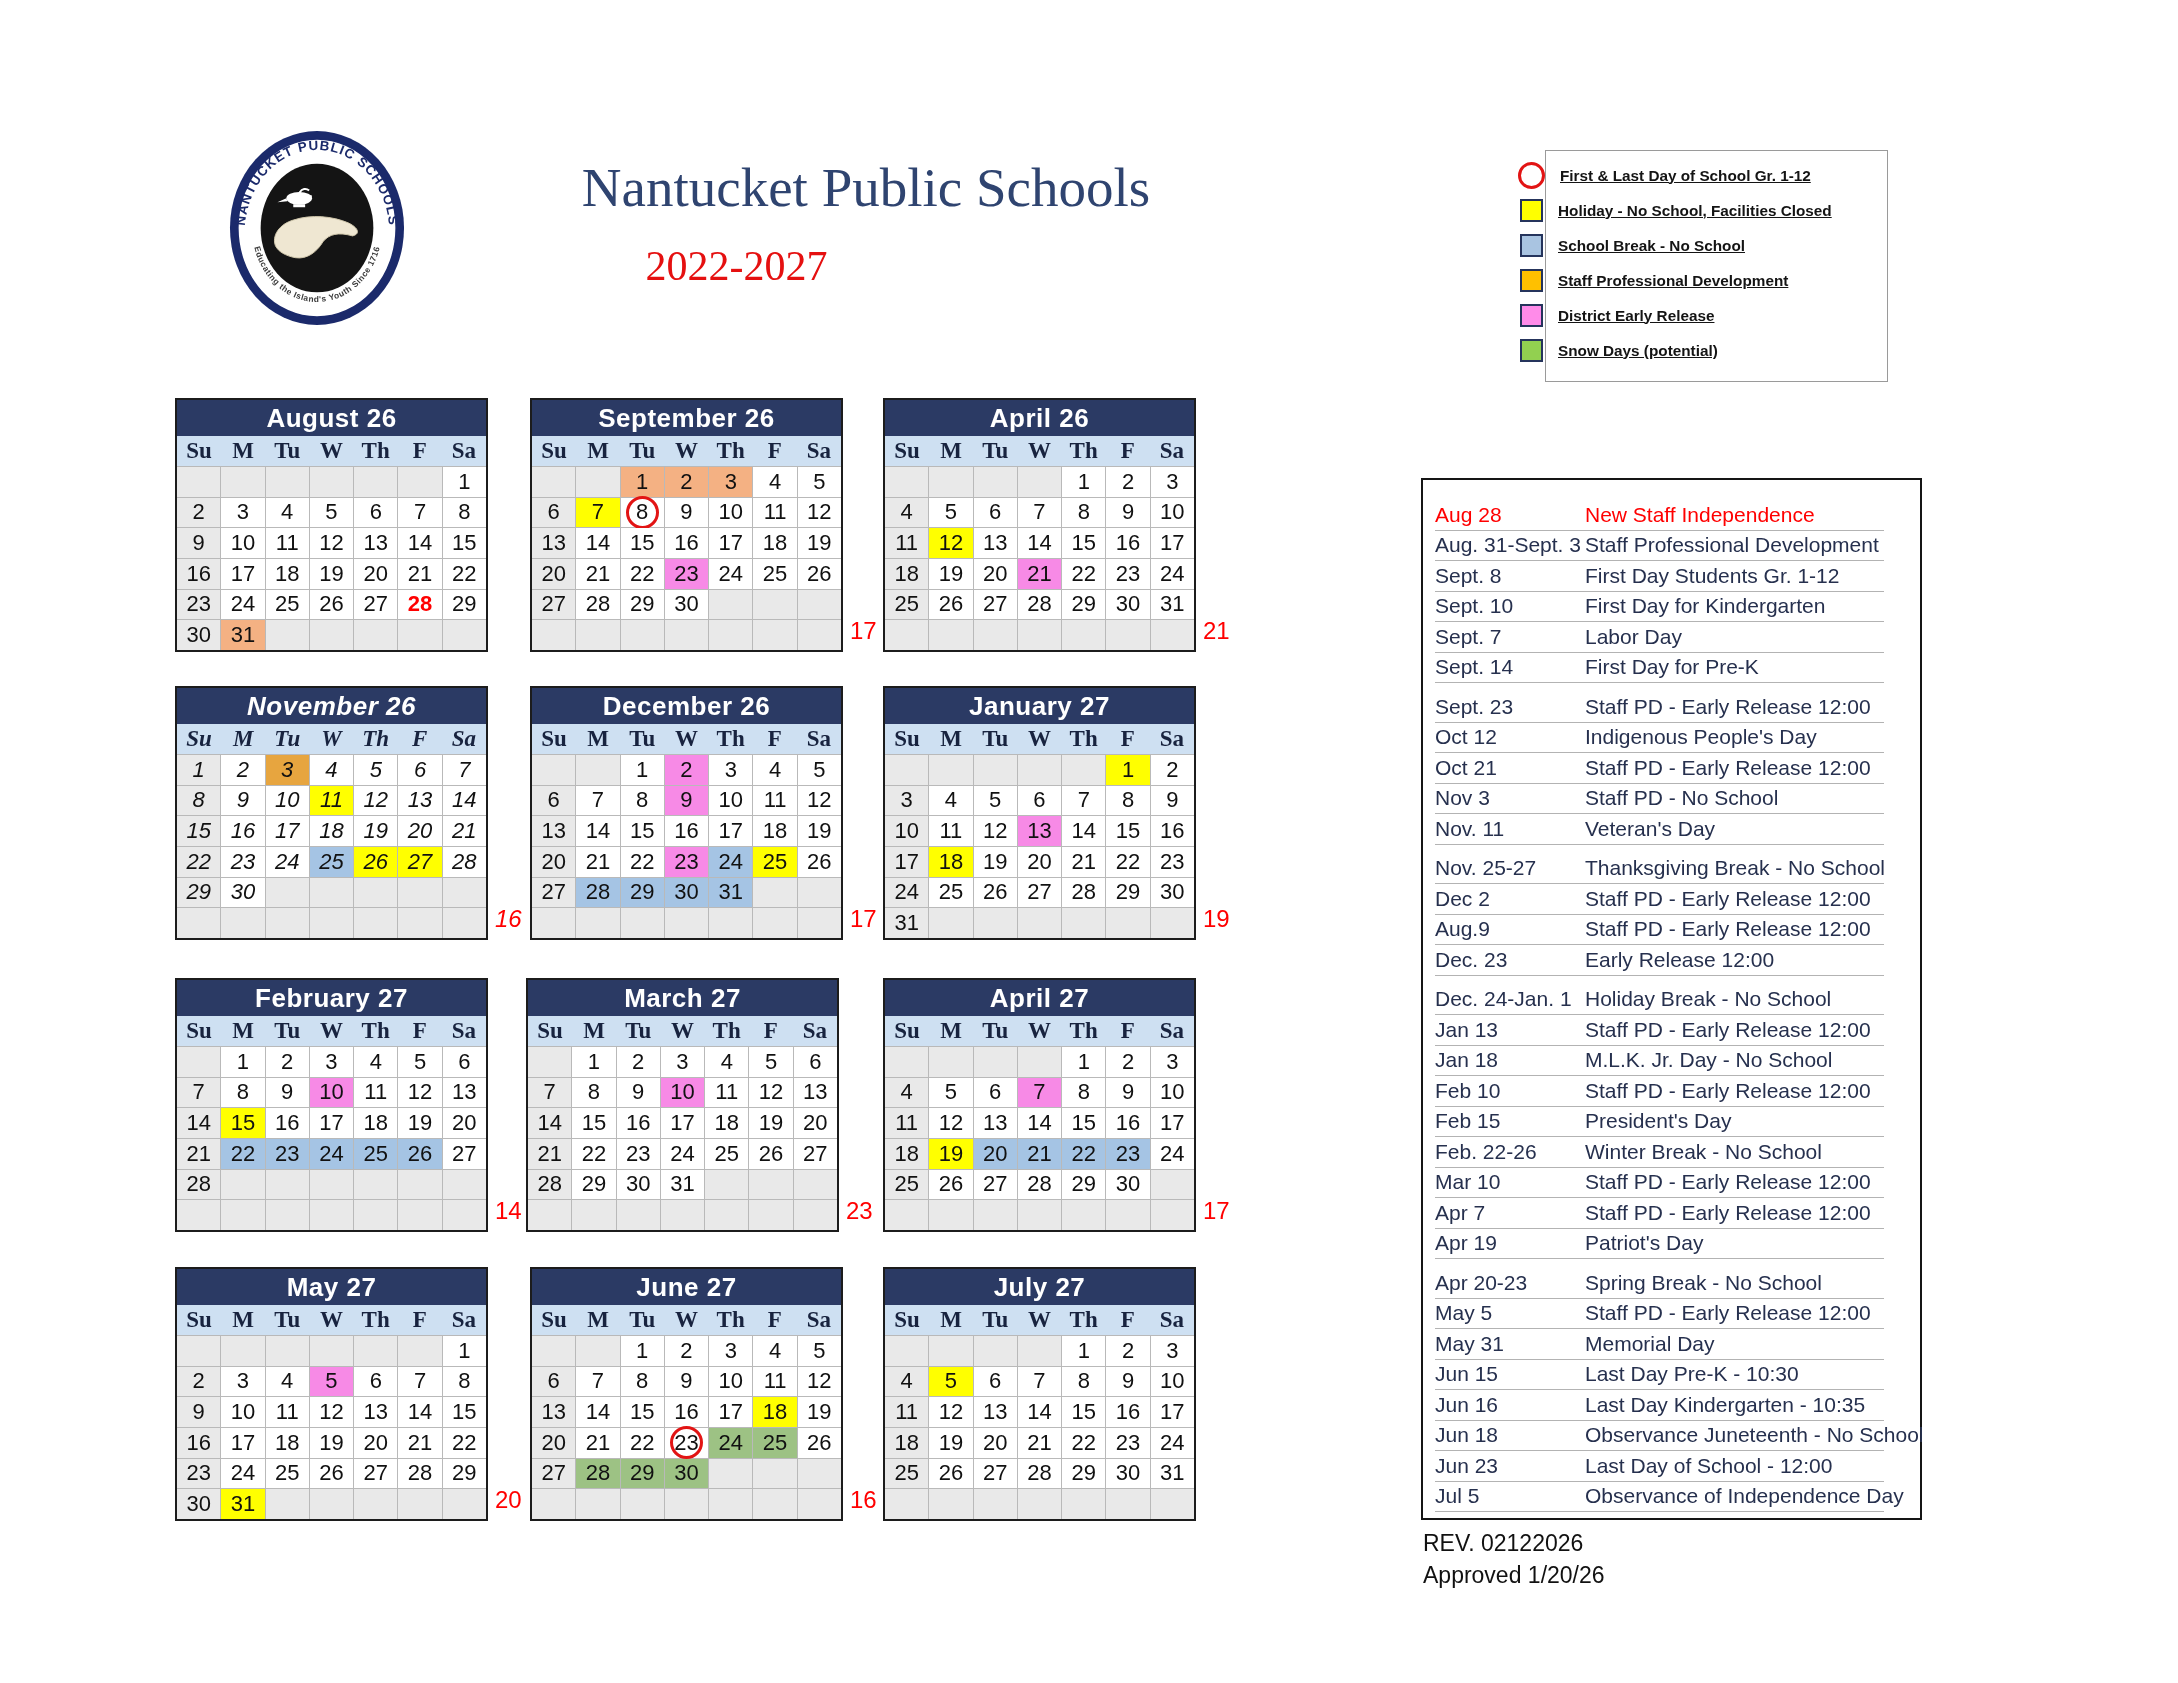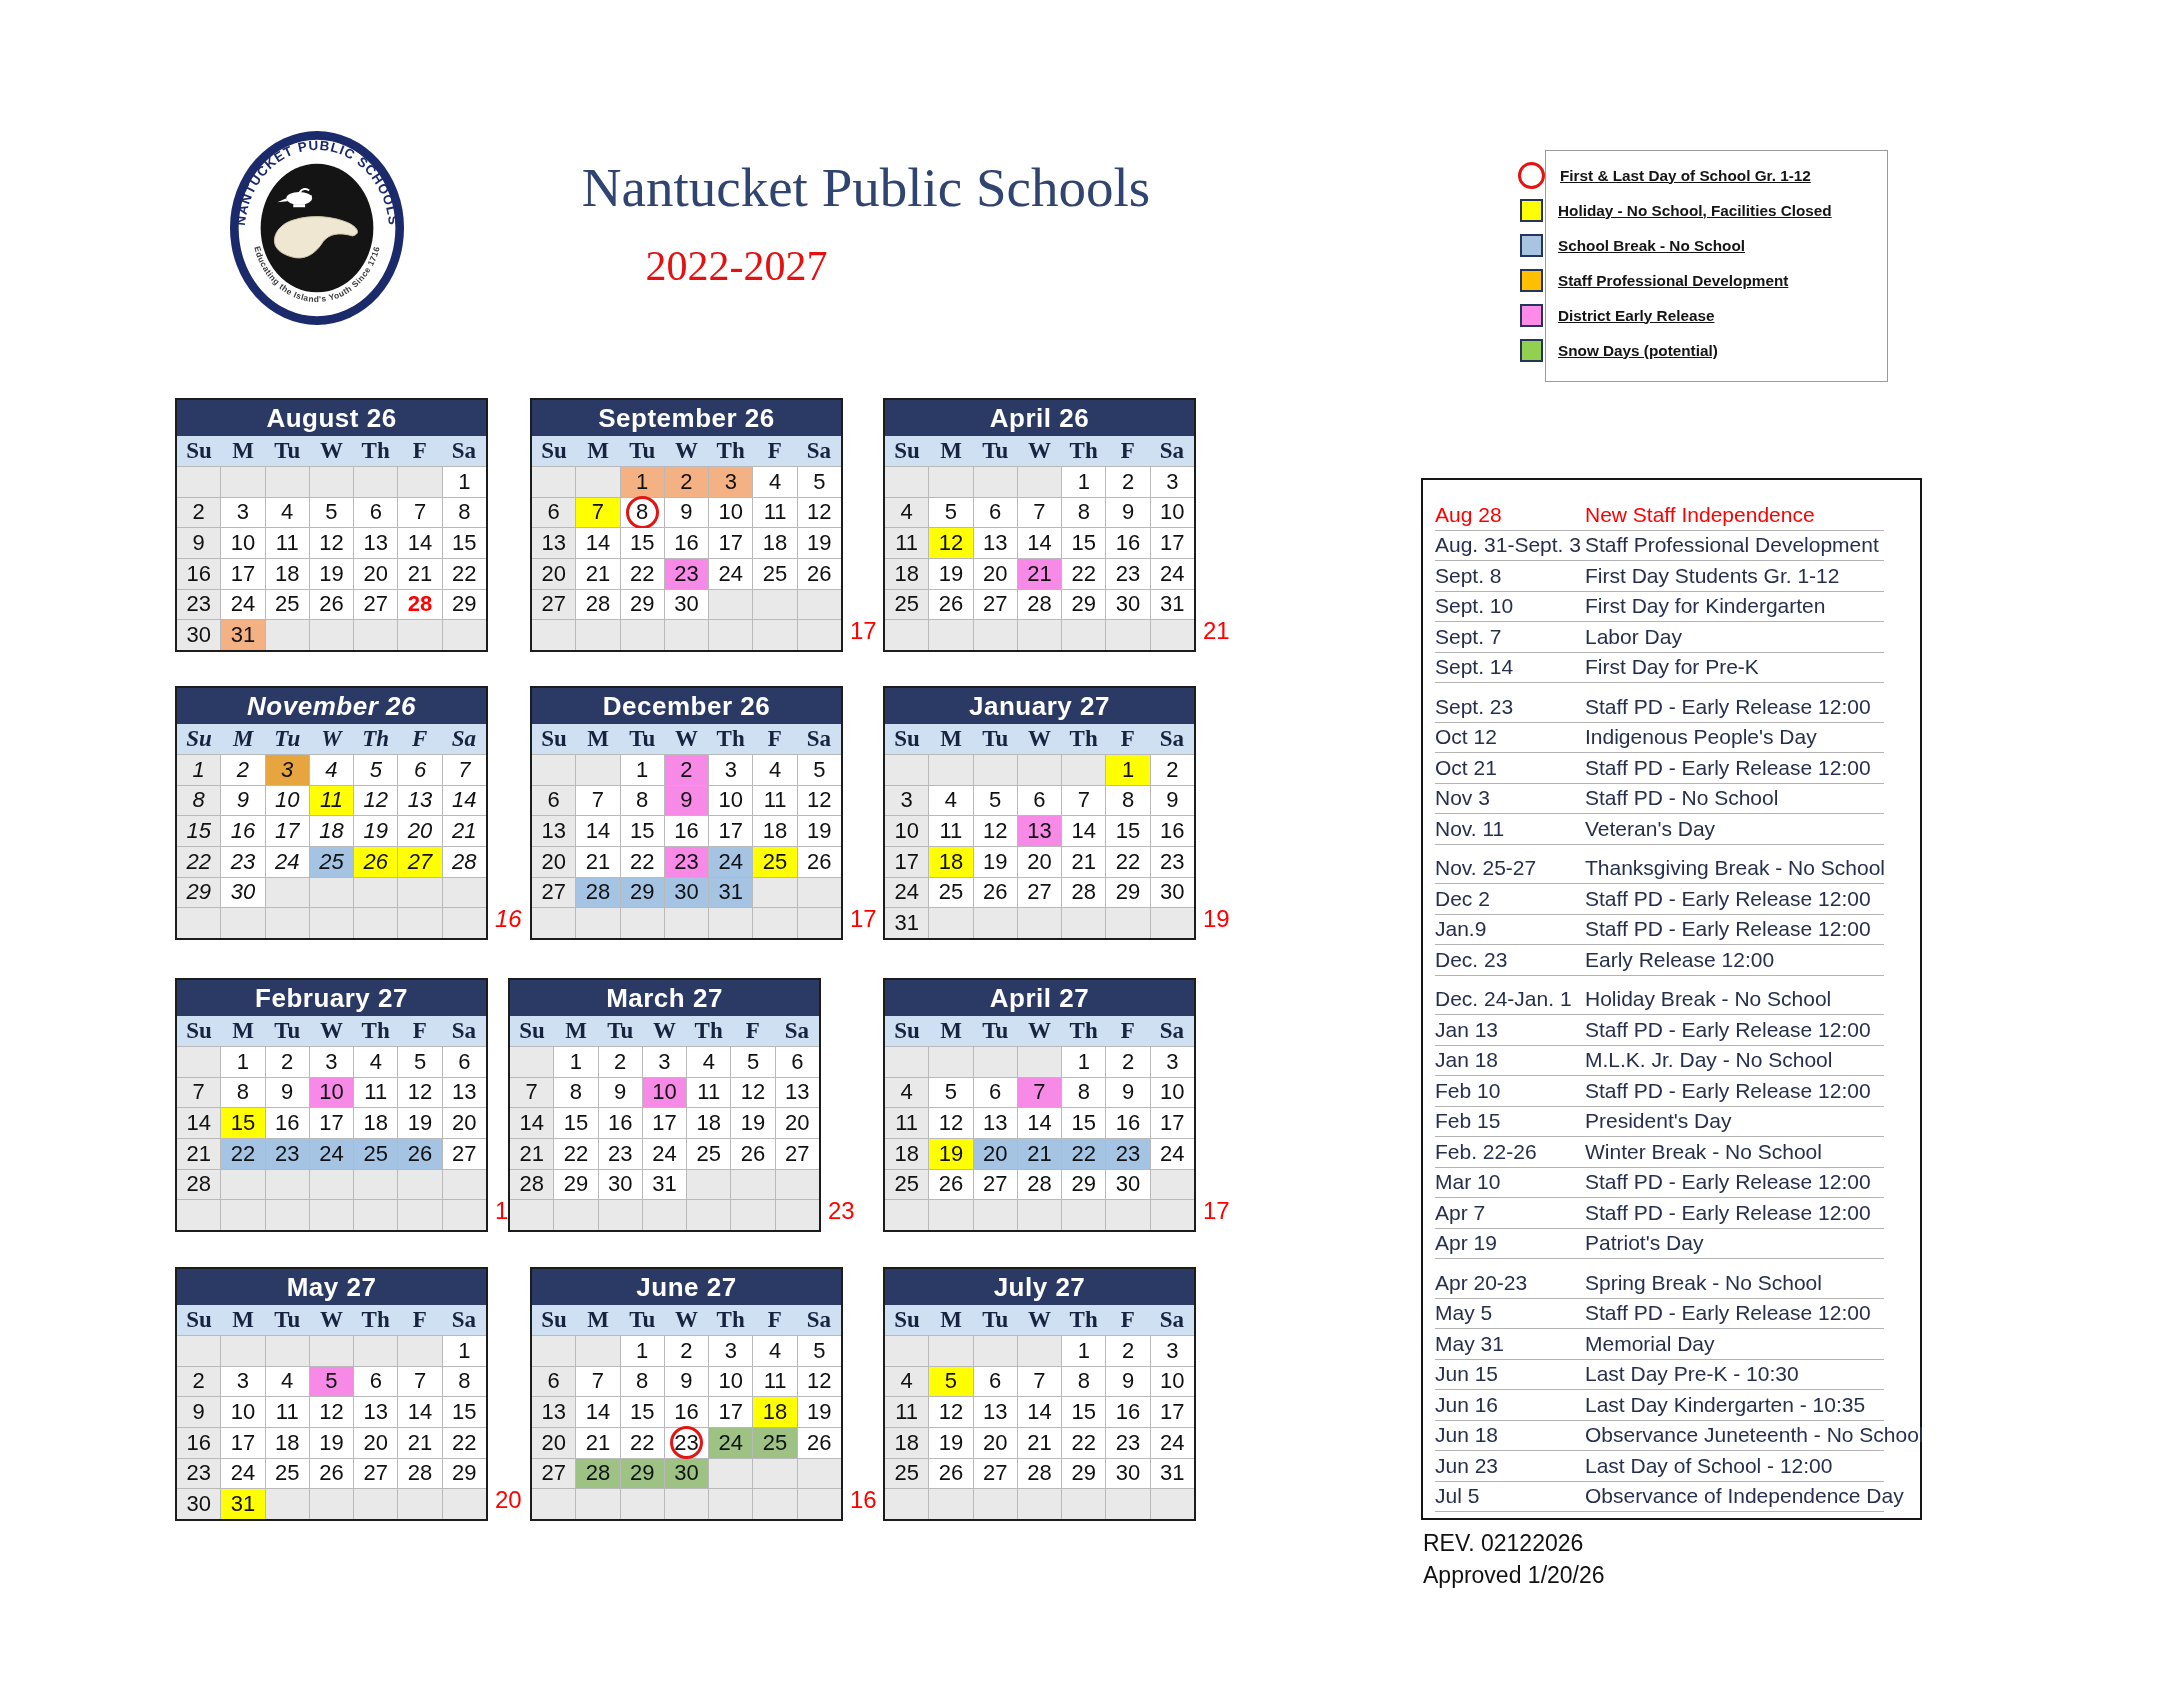--- a/index.html
+++ b/index.html
@@ -517,21 +517,21 @@
         <div class="cell" style="background: rgb(233, 233, 233);"></div>
         <div class="cell" style="background: rgb(233, 233, 233);"></div>
         <div class="cell" style="background: rgb(233, 233, 233);"></div>
         <div class="cell" style="background: rgb(233, 233, 233);"></div>
         <div class="cell" style="background: rgb(233, 233, 233);"></div>
         <div class="cell" style="background: rgb(233, 233, 233);"></div>
         <div class="cell" style="background: rgb(233, 233, 233);"></div>
       </div>
       <span class="count">14</span>
     </div>
-    <div class="cal" style="left: 508px; top: 978px;">
+    <div class="cal" style="left: 526px; top: 978px;">
       <div class="cal-title">March 27</div>
       <div class="cal-weekdays">
         <span>Su</span>
         <span>M</span>
         <span>Tu</span>
         <span>W</span>
         <span>Th</span>
         <span>F</span>
         <span>Sa</span>
       </div>
@@ -857,21 +857,21 @@
     </div>
     <div class="ev-row spacer">
       <span class="ev-date">Nov. 25-27</span>
       <span class="ev-desc">Thanksgiving Break - No School</span>
     </div>
     <div class="ev-row">
       <span class="ev-date">Dec 2</span>
       <span class="ev-desc">Staff PD - Early Release 12:00</span>
     </div>
     <div class="ev-row">
-      <span class="ev-date">Jan.9</span>
+      <span class="ev-date">Aug.9</span>
       <span class="ev-desc">Staff PD - Early Release 12:00</span>
     </div>
     <div class="ev-row">
       <span class="ev-date">Dec. 23</span>
       <span class="ev-desc">Early Release 12:00</span>
     </div>
     <div class="ev-row spacer">
       <span class="ev-date">Dec. 24-Jan. 1</span>
       <span class="ev-desc">Holiday Break - No School</span>
     </div>

